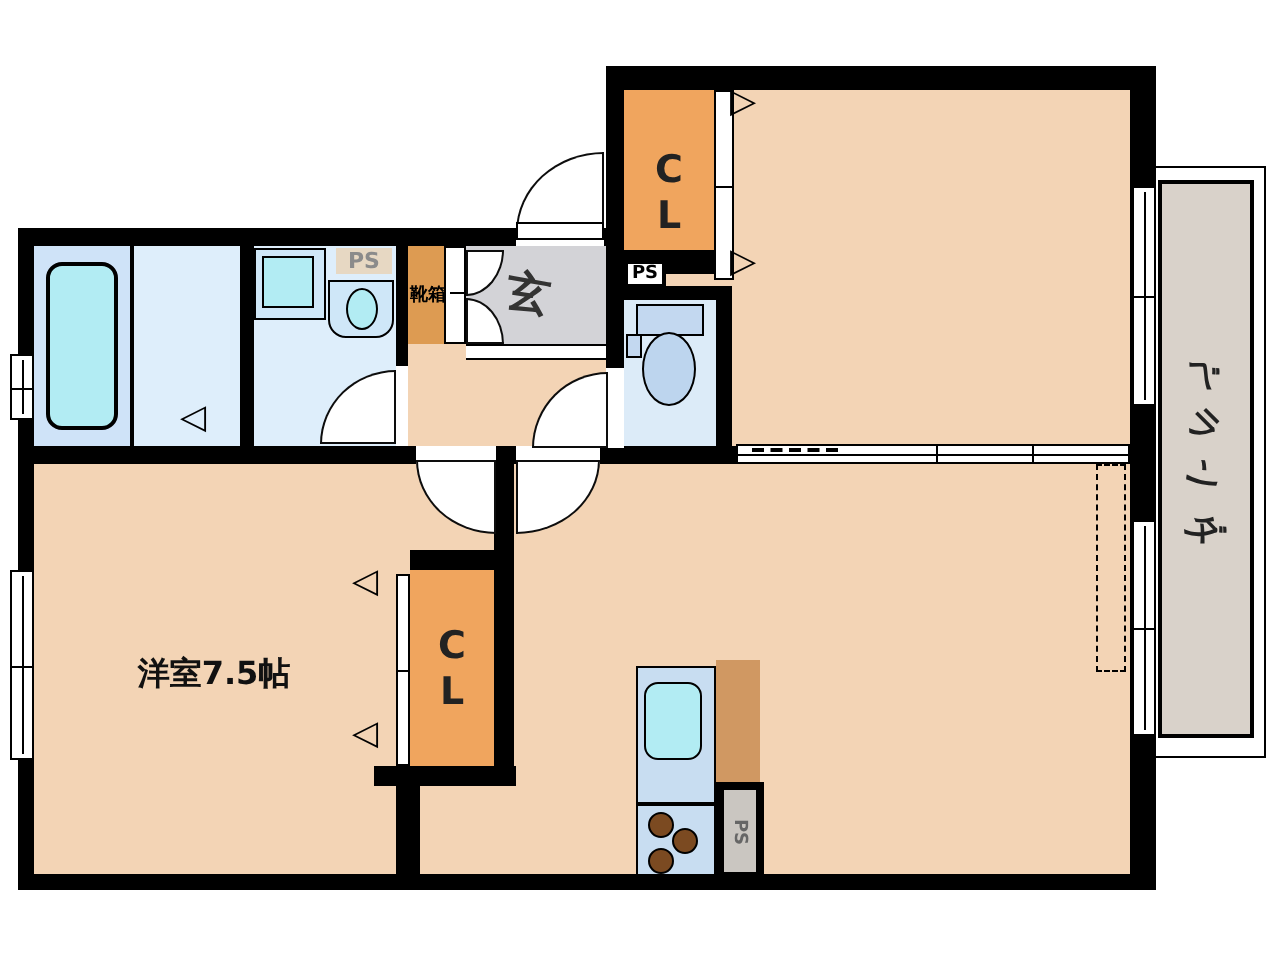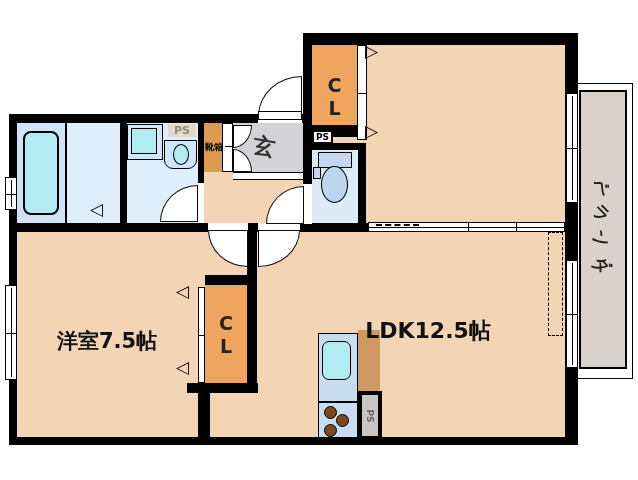--- a/index.html
+++ b/index.html
@@ -142,22 +142,21 @@
   <div class="fx" style="left:324px;top:406px;width:13px;height:13px;background:#7b4a21;border-radius:50%;"></div>
   <div class="fx" style="left:336px;top:414px;width:13px;height:13px;background:#7b4a21;border-radius:50%;"></div>
   <div class="fx" style="left:324px;top:424px;width:13px;height:13px;background:#7b4a21;border-radius:50%;"></div>
 
   <div class="ps" style="left:168px;top:124px;width:28px;height:13px;background:#e7d8c3;font-size:11px;color:#8b8b8b;font-weight:600;">PS</div>
   <div class="ps" style="left:312px;top:130px;width:21px;height:14px;background:#fff;border:2px solid #000;font-size:9px;color:#000;font-weight:700;">PS</div>
   <div class="ps" style="left:358px;top:391px;width:24px;height:49px;background:#cac6c1;border:4px solid #000;font-size:9px;color:#666;font-weight:700;transform:none;">
     <span style="display:block;transform:rotate(90deg);">PS</span>
   </div>
 
-  <div class="lbl" style="left:27px;top:327px;width:160px;font-size:21px;">洋室7.5帖</div>
-  <div class="lbl" style="left:348px;top:316px;width:160px;font-size:22px;">LDK12.5帖</div>
+  <div class="lbl" style="left:27px;top:327px;width:160px;font-size:16px;">洋室7.5帖</div>
   <div class="cl-lbl" style="left:312px;top:74px;width:45px;">
     <span style="display:block;">C</span>
     <span style="display:block;">L</span>
   </div>
   <div class="cl-lbl" style="left:205px;top:312px;width:42px;">
     <span style="display:block;">C</span>
     <span style="display:block;">L</span>
   </div>
   <div class="lbl" style="left:250px;top:132px;width:28px;font-size:22px;color:#333;transform:rotate(10deg);">玄</div>
   <div class="lbl" style="left:203px;top:141px;width:22px;font-size:9px;font-weight:700;color:#000;">靴箱</div>

